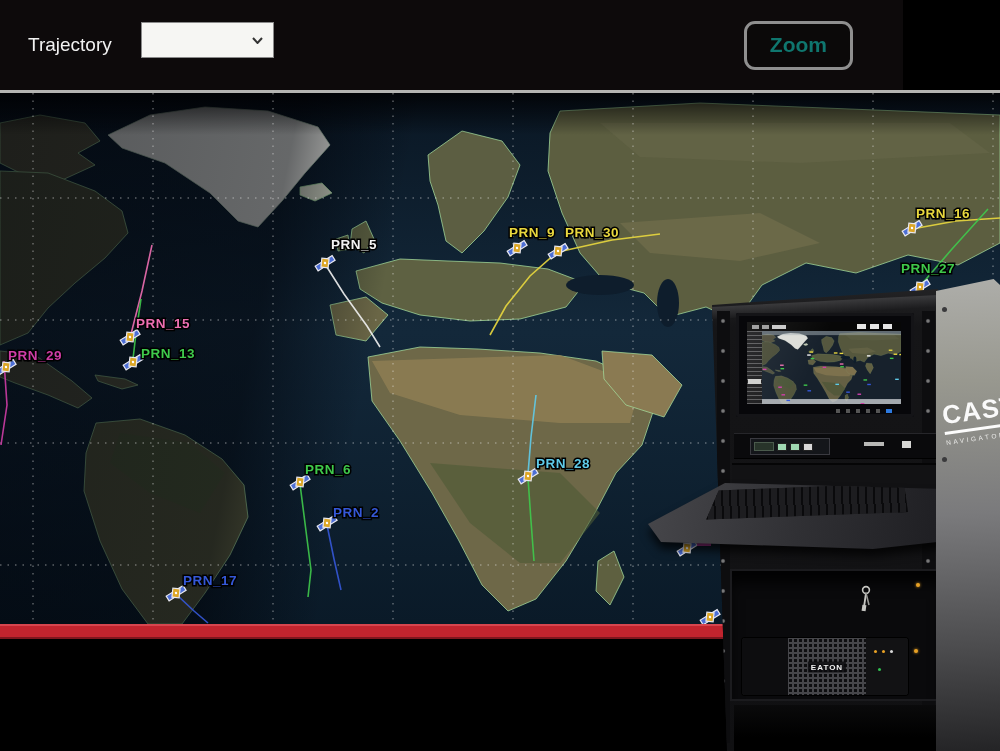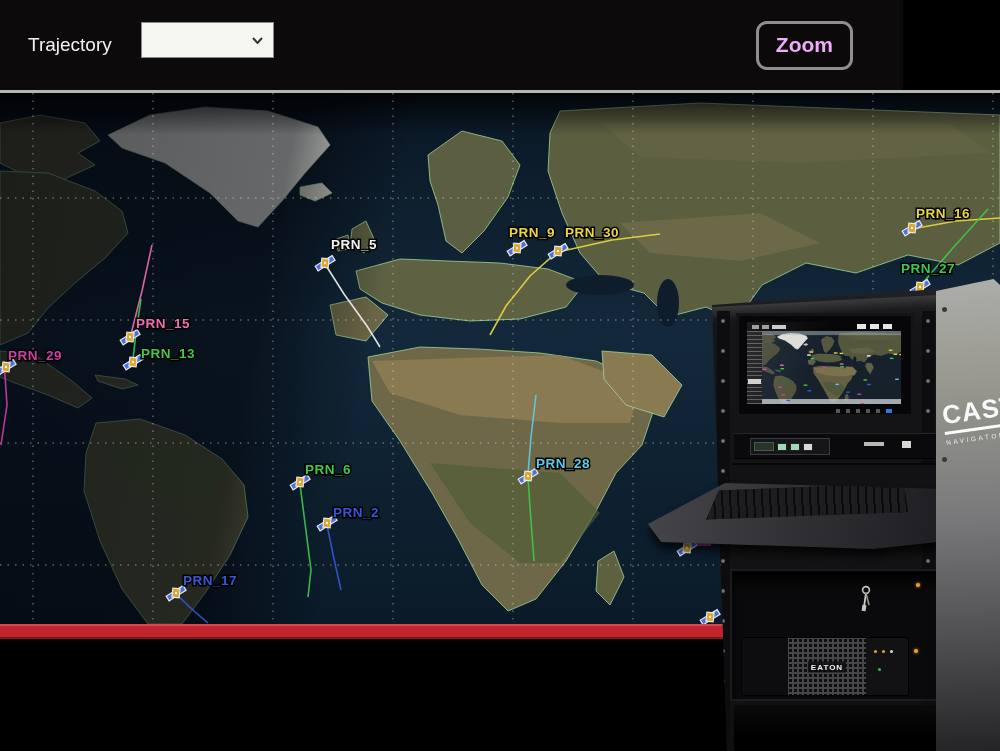--- a/index.html
+++ b/index.html
@@ -9,23 +9,23 @@
   
   .toolbar{position:absolute;left:0;top:0;width:903px;height:90px;
            background:#0d0a0b;display:flex;align-items:center;z-index:20;}
   .traj-label{color:#f2f2f2;font-size:19px;margin-left:28px;}
   .dropdown{position:absolute;left:141px;top:22px;width:131px;height:34px;
             background:#f6f6f3;border:1px solid #8a8a8a;display:flex;
             align-items:center;justify-content:flex-end;cursor:pointer;}
   .dropdown .val{flex:1;padding-left:8px;font-size:14px;color:#222;}
   .chev{margin-right:10px;}
   .btns{margin-left:auto;margin-right:50px;display:flex;gap:38px;}
-  .tb-btn{background:#0b0909;color:#f0abfc;font-weight:700;font-size:21px;
+  .tb-btn{background:#0b0909;color:#0f766e;font-weight:700;font-size:21px;
           border:3px solid #8f8f8f;border-radius:11px;height:49px;
-          padding:0 17px;font-family:"Liberation Sans",sans-serif;cursor:pointer;}
+          padding:0 23px;font-family:"Liberation Sans",sans-serif;cursor:pointer;}
   .sep{position:absolute;left:0;top:90px;width:1000px;height:3px;
        background:#b4b4b2;z-index:21;}
 
   
   .map-area{position:absolute;left:0;top:93px;width:1000px;height:531px;
             overflow:hidden;z-index:1;background:#0a141f;}
   .map-area svg{display:block;width:1000px;height:531px;}
   .grid{stroke:rgba(240,240,240,.55);stroke-width:1;stroke-dasharray:1.5 6;}
   .sat-label{font:700 13.5px "Liberation Sans",sans-serif;letter-spacing:.5px;
              paint-order:stroke;stroke:#000;stroke-width:3px;}

